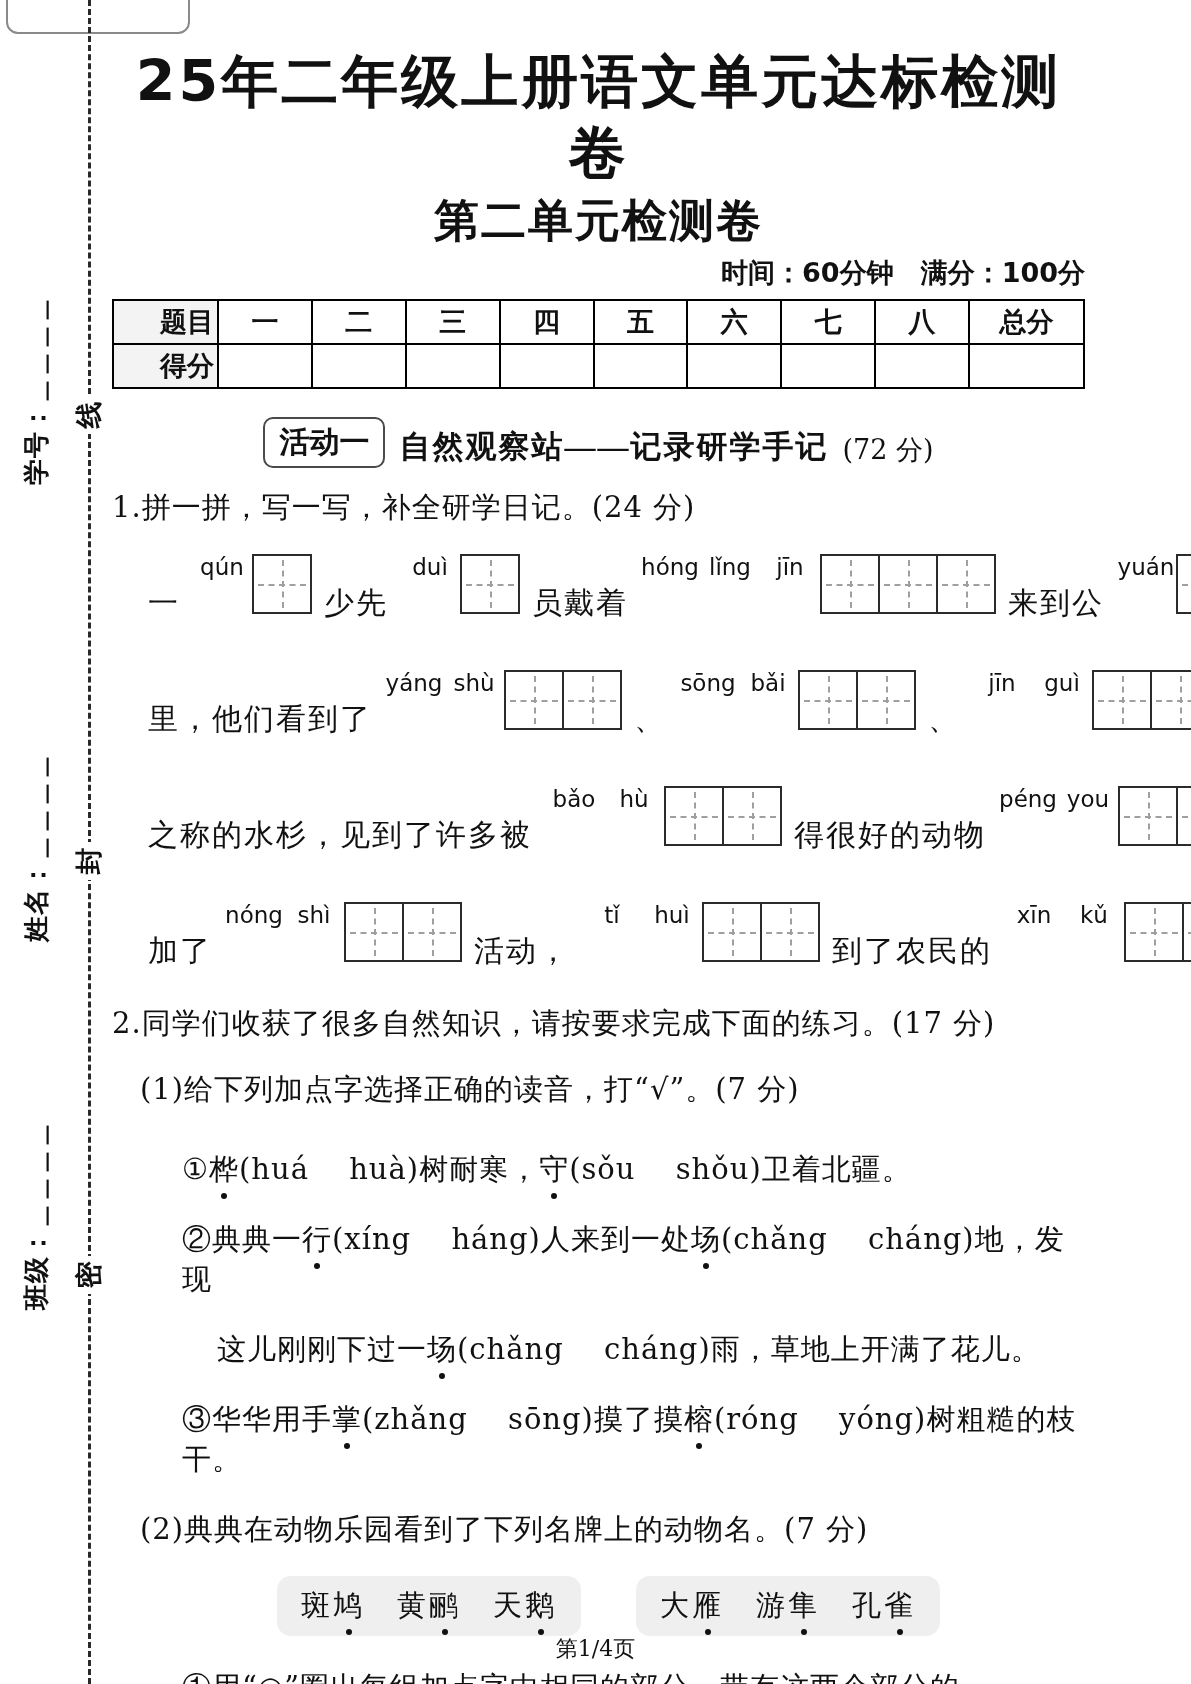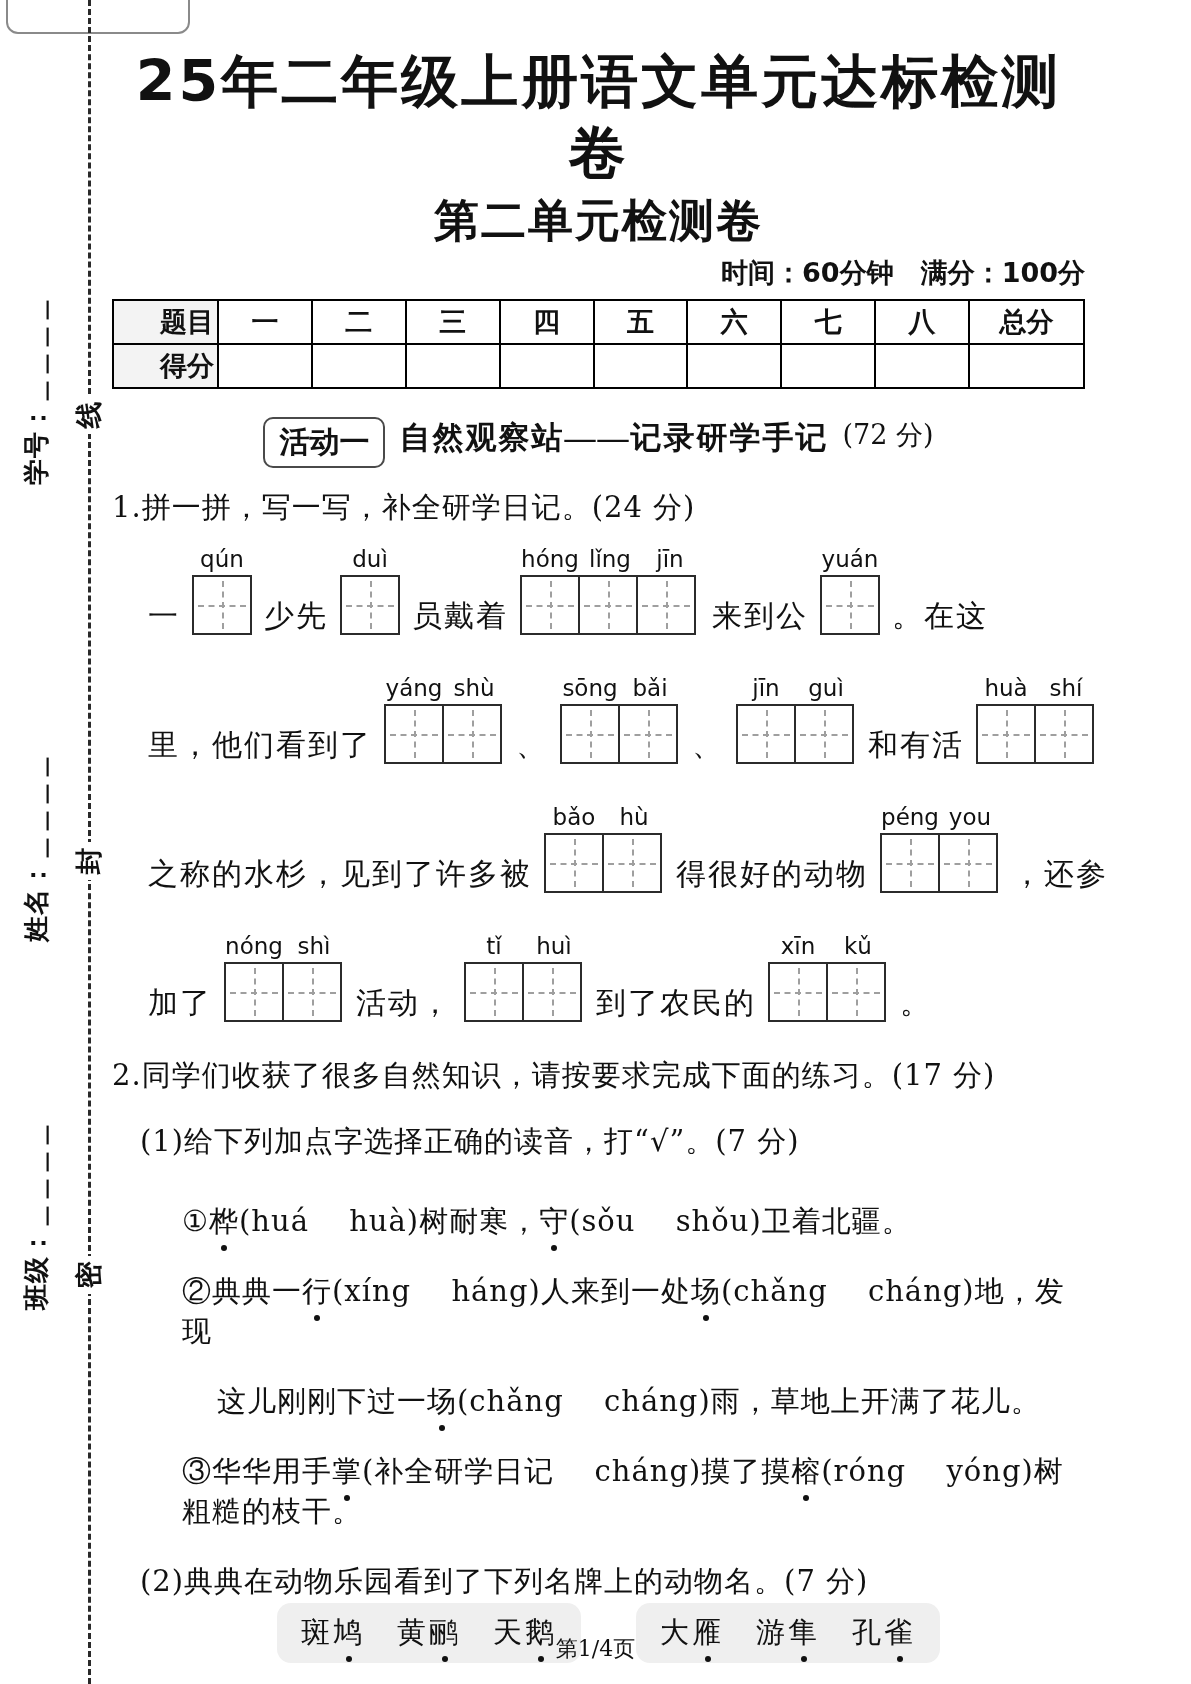--- a/index.html
+++ b/index.html
@@ -25,52 +25,52 @@
   .subtitle{font-size:45px;font-weight:900;text-align:center;letter-spacing:2px;margin-top:2px;
             font-family:Liberation Sans, sans-serif;}
   .info{text-align:right;font-size:27px;font-weight:bold;margin-top:4px;
         font-family:"DejaVu Sans", sans-serif;}
   .score-table{border-collapse:collapse;width:100%;margin-top:8px;table-layout:fixed;}
   .score-table td{border:2.5px solid #000;height:40px;text-align:center;font-size:27px;
                   font-weight:bold;font-family:"DejaVu Sans", sans-serif;}
   .score-table td.head-col{background:#f3f3f3;padding-left:44px;}
   col.c-first{width:105px}col.c-last{width:115px}
 
-  .section-line{display:flex;justify-content:center;align-items:flex-start;margin-top:28px;gap:14px;}
+  .section-line{display:flex;justify-content:center;align-items:flex-end;margin-top:28px;gap:14px;}
   .badge{border:2.5px solid #4a4a4a;border-radius:10px;padding:3px 14px;font-size:30px;
          font-weight:bold;font-family:"DejaVu Sans", sans-serif;}
   .sec-title{font-size:31px;font-weight:900;letter-spacing:2px;font-family:Liberation Serif, serif;}
   .sec-score{font-size:27px;}
 
   .q-label{font-size:29px;letter-spacing:1px;}
   #q1-label{margin-top:20px;}
   #q2-label{margin-top:26px;}
   .sub-label{font-size:29px;padding-left:28px;margin-top:26px;letter-spacing:1px;}
 
   #q1-rows{margin-top:10px;padding-left:30px;}
   .fill-row{display:flex;align-items:flex-end;margin-bottom:24px;white-space:nowrap;}
   .fill-text{font-size:30px;letter-spacing:2px;padding:0 6px 6px 6px;}
-  .fill-group{display:flex;flex-direction:column;margin:8px 6px;}
+  .fill-group{display:flex;flex-direction:row;margin:16px 6px;}
   .pinyin-row{display:flex;margin-bottom:3px;}
   .pinyin-cell{width:60px;text-align:center;font-size:23px;font-family:"DejaVu Sans", sans-serif;}
   .box-row{display:flex;}
   .wbox{width:56px;height:56px;border:2px solid #2b2b2b;margin-left:-2px;position:relative;background:#fff;}
   .wbox:first-child{margin-left:0;}
   .wbox::before{content:"";position:absolute;top:4px;bottom:4px;left:50%;border-left:2px dashed #9f9f9f;}
   .wbox::after{content:"";position:absolute;left:4px;right:4px;top:50%;border-top:2px dashed #9f9f9f;}
 
   #part1-items{margin-top:40px;}
   .item-line{font-size:29px;margin-bottom:30px;letter-spacing:1px;}
   .indent-1{padding-left:70px;}
   .indent-2{padding-left:105px;}
   .dot{position:relative;display:inline-block;}
   .dot::after{content:"";position:absolute;left:50%;bottom:-9px;transform:translateX(-50%);
               width:6px;height:6px;background:#111;border-radius:50%;}
 
-  #plates{display:flex;gap:55px;padding-left:165px;margin-top:1px;}
+  #plates{display:flex;gap:55px;padding-left:165px;margin-top:26px;}
   .plate{background:#efefef;border-radius:14px;padding:10px 24px;font-size:29px;letter-spacing:3px;}
 
   .sub1{font-size:29px;padding-left:70px;margin-top:32px;letter-spacing:1px;}
 
   .footer{position:absolute;left:0;right:0;bottom:20px;text-align:center;font-size:22px;}
 </style>
 </head>
 <body>
 
 <div class="page">
@@ -293,21 +293,21 @@
         </div>
       </div>
 
     <div class="q-label" id="q2-label">2.同学们收获了很多自然知识，请按要求完成下面的练习。(17 分)</div>
 
     <div class="sub-label">(1)给下列加点字选择正确的读音，打“√”。(7 分)</div>
     <div id="part1-items">
         <div class="item-line indent-1"><span>①</span><span class="dot">桦</span><span>(huá　 huà)树耐寒，</span><span class="dot">守</span><span>(sǒu　 shǒu)卫着北疆。</span></div>
         <div class="item-line indent-1"><span>②典典一</span><span class="dot">行</span><span>(xíng　 háng)人来到一处</span><span class="dot">场</span><span>(chǎng　 cháng)地，发现</span></div>
         <div class="item-line indent-2"><span>这儿刚刚下过一</span><span class="dot">场</span><span>(chǎng　 cháng)雨，草地上开满了花儿。</span></div>
-        <div class="item-line indent-1"><span>③华华用手</span><span class="dot">掌</span><span>(补全研学日记　 cháng)摸了摸</span><span class="dot">榕</span><span>(róng　 yóng)树粗糙的枝干。</span></div>
+        <div class="item-line indent-1"><span>③华华用手</span><span class="dot">掌</span><span>(zhǎng　 sōng)摸了摸</span><span class="dot">榕</span><span>(róng　 yóng)树粗糙的枝干。</span></div>
       </div>
 
     <div class="sub-label">(2)典典在动物乐园看到了下列名牌上的动物名。(7 分)</div>
     <div id="plates">
         <div class="plate"><span>斑</span><span class="dot">鸠</span><span>　黄</span><span class="dot">鹂</span><span>　天</span><span class="dot">鹅</span></div>
         <div class="plate"><span>大</span><span class="dot">雁</span><span>　游</span><span class="dot">隼</span><span>　孔</span><span class="dot">雀</span></div>
       </div>
 
     <div class="sub1">
       <div>①用“○”圈出每组加点字中相同的部分。带有这两个部分的</div>

